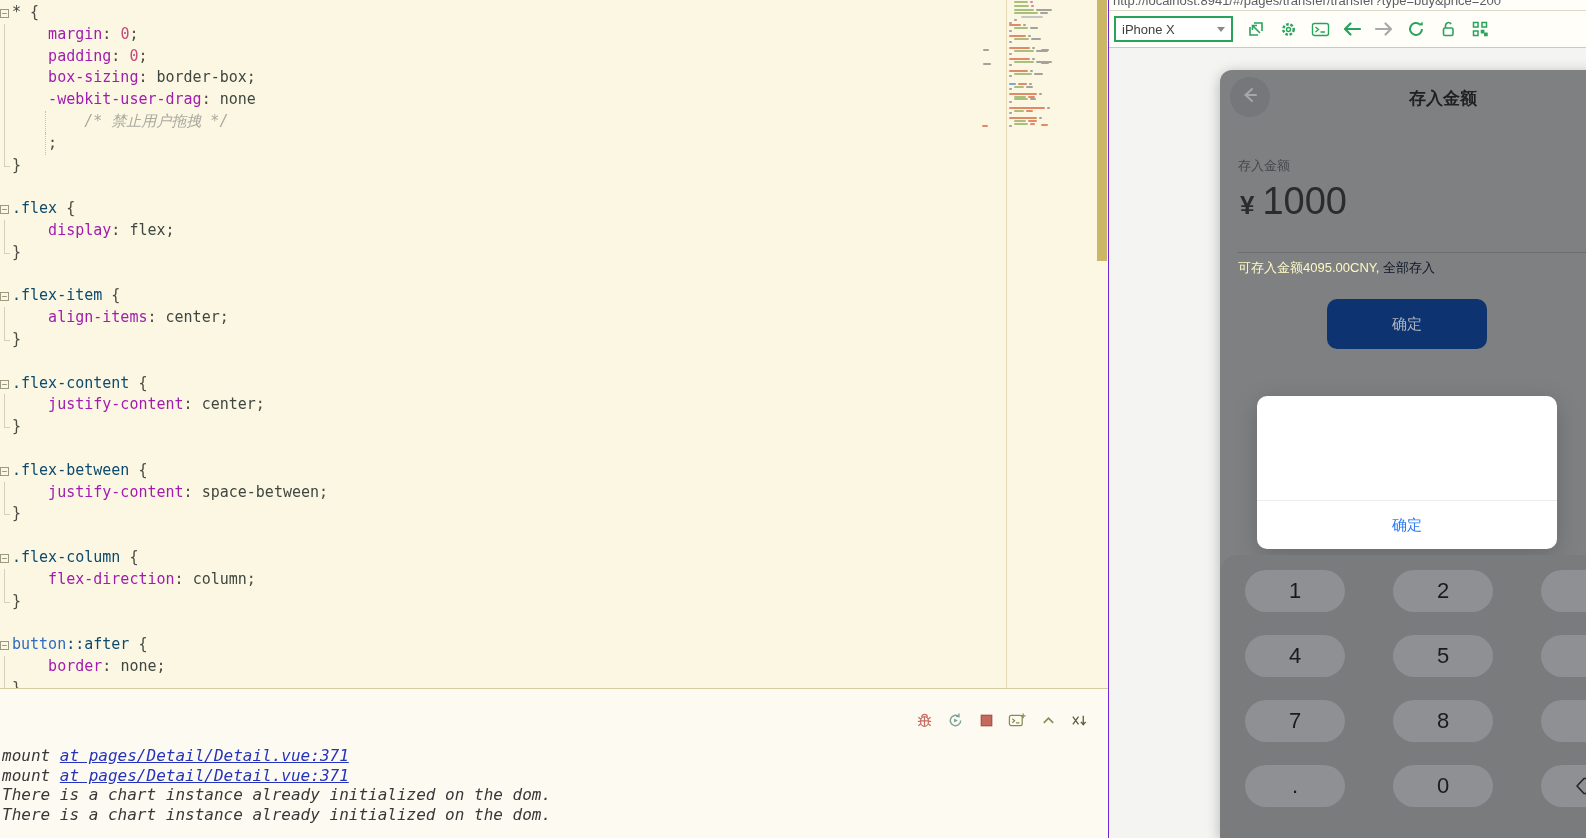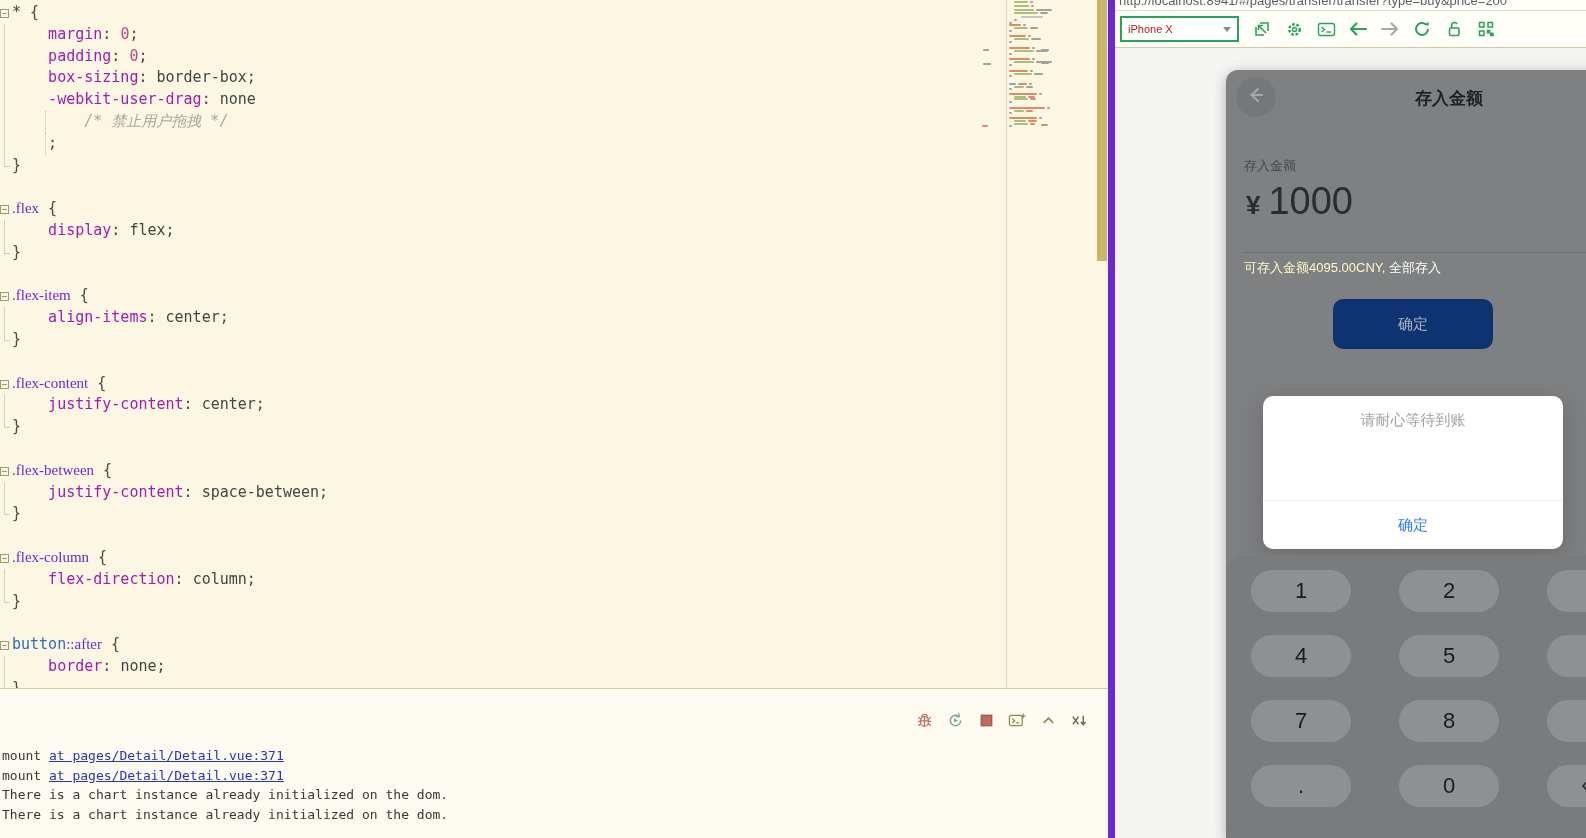--- a/index.html
+++ b/index.html
@@ -6,21 +6,21 @@
   html,body { width:1586px; height:838px; overflow:hidden; background:#FBF7E3;
               font-family:"Liberation Sans","DejaVu Sans",sans-serif; }
 
   
   .left-pane { position:absolute; left:0; top:0; width:1108px; height:838px; }
   .editor { position:absolute; left:0; top:0; width:1108px; height:688px; background:#FBF7E3; overflow:hidden; }
   .code-area { position:absolute; left:0; top:2px; right:0;
                font-family:"DejaVu Sans Mono","Liberation Mono",monospace;
                font-size:15px; line-height:21.8px; white-space:pre; }
   .line { position:relative; height:21.8px; padding-left:12px; }
-  .tk-sel  { color:#6d28d9;font-family:Liberation Serif, serif; }
+  .tk-sel  { color:#0c4a6e; }
   .tk-elem { color:#2F6BC0; }
   .tk-prop { color:#a21caf; }
   .tk-val  { color:#3E463F; }
   .tk-num  { color:#C9487E; }
   .tk-punc { color:#4A4A42; }
   .tk-com  { color:#ABA9A0; font-style:italic; }
   .fold-box { position:absolute; left:0; top:7px; width:9px; height:9px;
               border:1px solid #9a9a7f; color:#77775f; font-size:9px; line-height:6px;
               text-align:center; background:#FBF7E3; font-style:normal; }
   .guide-m { position:absolute; left:4px; top:0; bottom:0; width:1px; background:#d4cfba; }
@@ -30,33 +30,33 @@
   .editor-vline { position:absolute; left:1006px; top:0; bottom:0; width:1px; background:#E3D9B4; }
   .mm-bar, .ov-mark { position:absolute; height:2px; border-radius:1px; }
   .scrollbar-v { position:absolute; left:1097px; top:0; width:10px; height:261px; background:#CBB767; }
   .h-divider { position:absolute; left:0; top:688px; width:1108px; height:1px; background:#D5CCA0; }
 
   .console { position:absolute; left:0; top:689px; width:1108px; bottom:0; background:#FDFBF1; }
   .console-toolbar { position:absolute; right:20px; top:22px; display:flex; gap:13px; align-items:center; }
   .con-icon { width:18px; height:18px; display:inline-flex; align-items:center; justify-content:center; cursor:pointer; }
   .console-lines { position:absolute; left:2px; top:57px;
                    font-family:"DejaVu Sans Mono","Liberation Mono",monospace;
-                   font-size:13px; line-height:19.5px; color:#383838; white-space:pre; }
+                   font-size:16px; line-height:19.5px; color:#383838; white-space:pre;font-style:italic; }
   .console-link { color:#2533BD; text-decoration:underline; cursor:pointer; }
 
   
   .right-pane { position:absolute; left:1108px; top:0; right:0; bottom:0;
-                border-left:7px solid #6d28d9; background:#F4F4F2; }
+                border-left:1px solid #6d28d9; background:#F4F4F2; }
   .url-row { height:11px; background:#FFFEF9; border-bottom:1px solid #DDDACE; overflow:hidden; position:relative; }
   .url-text { position:absolute; left:4px; top:-7px; font-size:13px; color:#5A5F66; white-space:nowrap; }
   .emu-toolbar { height:37px; background:#FFFEF8; border-bottom:1px solid #D5CC9F;
                  display:flex; align-items:center; padding-left:5px; }
   .device-select { width:119px; height:26px; border:2px solid #27A35C; background:#fff;
                    display:flex; align-items:center; padding:0 6px; margin-right:13px; cursor:pointer; }
-  .device-label { font-size:11px; color:#b91c1c; flex:1; }
+  .device-label { font-size:13px; color:#404040; flex:1; }
   .caret-down { width:0; height:0; border-left:4px solid transparent; border-right:4px solid transparent;
                 border-top:5px solid #8a8a8a; }
   .emu-icons { display:flex; gap:12px; align-items:center; }
   .tb-icon { width:20px; height:20px; display:inline-flex; align-items:center; justify-content:center; cursor:pointer; }
 
   .emulator { position:absolute; left:0; right:0; top:49px; bottom:0; background:#F4F4F2; }
   .phone { position:absolute; left:100px; top:21px; width:446px; bottom:0;
            background:#7F8082; border-radius:12px 12px 0 0; box-shadow:0 3px 14px rgba(0,0,0,.28);margin-left:11px; }
 
   .back-btn { position:absolute; left:10px; top:7px; width:40px; height:40px; border-radius:50%;
@@ -64,21 +64,21 @@
   .nav-title { position:absolute; left:0; right:0; top:17px; text-align:center;
                font-size:17px; font-weight:600; color:#1F2022; }
   .amount-label { position:absolute; left:18px; top:87px; font-size:13px; color:#47484B; }
   .amount-row { position:absolute; left:20px; top:110px; display:flex; align-items:baseline; gap:8px;
                 color:#2B2C2E; cursor:text; }
   .amount-cur { font-size:26px; font-weight:600; }
   .amount-val { font-size:38px; }
   .input-divider { position:absolute; left:18px; right:12px; top:182px; height:1px; background:#6C6D6F; }
   .hint-row { position:absolute; left:18px; top:189px; font-size:13px; }
   .hint-text { color:#fef9c3; }
-  .hint-link { color:#ffffff; cursor:pointer; }
+  .hint-link { color:#0f172a; cursor:pointer; }
   .confirm-btn { position:absolute; left:107px; top:229px; width:160px; height:50px; border-radius:10px;
                  background:#0D3470; color:#AEB6C2; font-size:15px;
                  display:flex; align-items:center; justify-content:center; cursor:pointer; }
 
   .dialog { position:absolute; left:37px; top:326px; width:300px; height:153px; background:#fff;
             border-radius:10px; box-shadow:0 6px 24px rgba(0,0,0,.18); text-align:center; }
   .dialog-title { padding-top:17px; font-size:19px; color:#3A3A3A; }
   .dialog-msg { margin-top:15px; font-size:15px; color:#A2A2A4; }
   .dialog-divider { position:absolute; left:0; right:0; top:104px; height:1px; background:#ECECEC; }
   .dialog-ok { position:absolute; left:0; right:0; top:105px; bottom:0; display:flex;
@@ -295,21 +295,20 @@
         <span class="amount-val">1000</span>
       </div>
       <div class="input-divider"></div>
       <div class="hint-row">
         <span class="hint-text">可存入金额4095.00CNY,</span>
         <span class="hint-link">全部存入</span>
       </div>
       <div class="confirm-btn">确定</div>
 
       <div class="dialog">
-        <div class="dialog-msg">请耐心等待到账</div>
         <div class="dialog-divider"></div>
         <div class="dialog-ok">确定</div>
       </div>
 
       <div class="keypad" id="keypad">
           <div class="key-row">
             <div class="key">1</div>
             <div class="key">2</div>
             <div class="key">3</div>
           </div>

